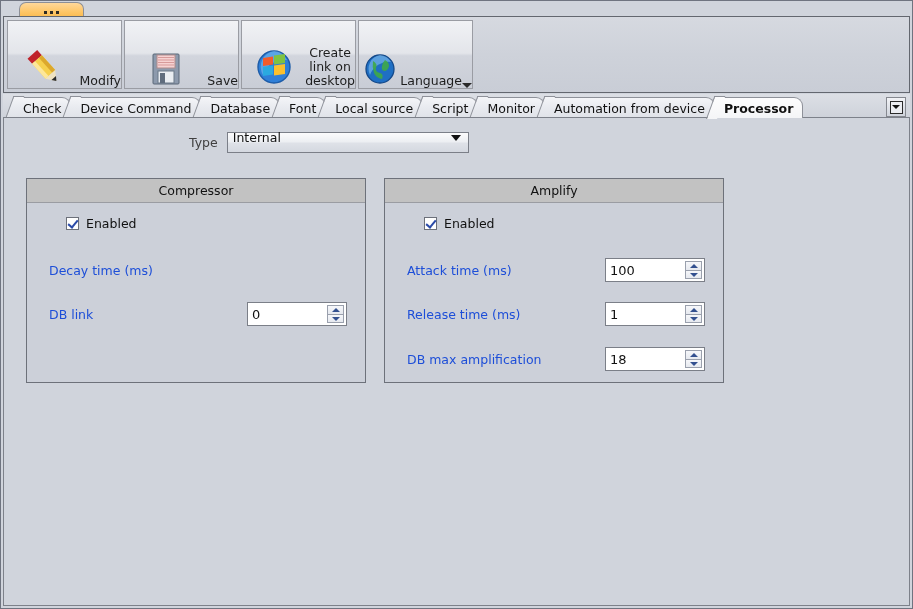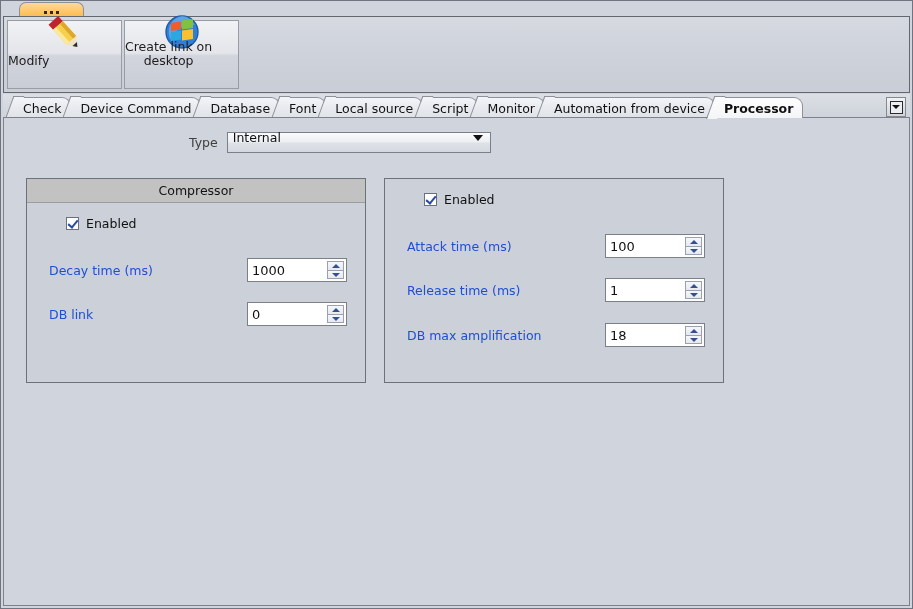--- a/index.html
+++ b/index.html
@@ -73,24 +73,24 @@
     align-items: stretch;
     padding: 3px;
   }
   .tbtn {
     width: 115px;
     box-sizing: border-box;
     margin-right: 2px;
     border: 1px solid #9a9ca3;
     background: linear-gradient(to bottom, #f1f2f5 0%, #e3e5ea 48%, #d2d5dd 52%, #c9cdd6 100%);
     display: flex;
-    flex-direction: column;
-    align-items: flex-start;
+    flex-direction: row;
+    align-items: flex-end;
     justify-content: flex-end;
-    padding-bottom: 20px;
+    padding-bottom: 0;
     cursor: default;
     position: relative;
   }
   .tbtn .ic {
     flex: 1 1 auto;
     display: flex;
     align-items: center;
     justify-content: center;
     width: 100%;
   }
@@ -214,21 +214,21 @@
     top: 14px;
     display: flex;
     align-items: center;
   }
   .typerow .tlabel {
     font-size: 12.5px;
     color: #404040;
     margin-right: 9px;
   }
   .combo {
-    width: 264px;
+    width: 242px;
     height: 21px;
     box-sizing: border-box;
     border: 1px solid #7b7f88;
     background: linear-gradient(to bottom, #fbfbfc 0%, #eceef2 48%, #dfe2e8 52%, #d4d8e0 100%);
     display: flex;
     align-items: center;
     padding: 0 4px 10px 5px;
     font-size: 12.5px;
     cursor: default;
   }
@@ -383,39 +383,69 @@
             <rect x="16" y="9" width="4" height="20" fill="#fde79a"></rect>
             <rect x="25" y="9" width="4" height="20" fill="#dca82c"></rect>
             <polygon points="16,29 29,29 22.5,38" fill="#f0e3c2"></polygon>
             <polygon points="19.5,34 25.5,34 22.5,38" fill="#2b2b2b"></polygon>
           </g>
         </svg>
       </div>
       <div class="lbl">Modify</div>
     </div>
 
+    <div class="tbtn">
+      <div class="ic">
+        <svg width="34" height="36" viewBox="0 0 34 36">
+          <rect x="4" y="2" width="26" height="30" rx="1" fill="#8d9aad" stroke="#5b6878"></rect>
+          <rect x="8" y="3" width="18" height="13" fill="#f6d2d2" stroke="#b08b8b"></rect>
+          <g stroke="#d79a9a" stroke-width="1">
+            <line x1="9" y1="5.5" x2="25" y2="5.5"></line>
+            <line x1="9" y1="8" x2="25" y2="8"></line>
+            <line x1="9" y1="10.5" x2="25" y2="10.5"></line>
+            <line x1="9" y1="13" x2="25" y2="13"></line>
+          </g>
+          <rect x="9" y="19" width="16" height="12" fill="#e9edf2" stroke="#6b7888"></rect>
+          <rect x="11" y="21" width="5" height="10" fill="#5f6c7d"></rect>
+        </svg>
+      </div>
+      <div class="lbl">Save</div>
+    </div>
 
     <div class="tbtn overlap">
       <div class="ic">
         <svg width="40" height="40" viewBox="0 0 40 40">
           <circle cx="20" cy="19" r="16" fill="#2f7fd8"></circle>
           <circle cx="20" cy="19" r="16" fill="none" stroke="#1d5ca8" stroke-width="1.4"></circle>
           <path d="M20 3 A16 16 0 0 1 33 12 A22 22 0 0 0 9 27 A16 16 0 0 1 20 3 Z" fill="#7fc2f2" opacity="0.55"></path>
           <g transform="translate(9,8) skewY(-8)">
             <rect x="0" y="2" width="10" height="8" fill="#f35b2a"></rect>
             <rect x="11" y="1" width="11" height="9" fill="#7fc242"></rect>
             <rect x="0" y="11" width="10" height="9" fill="#2aa9e0"></rect>
             <rect x="11" y="11" width="11" height="10" fill="#fbc02d"></rect>
           </g>
         </svg>
       </div>
       <div class="lbl">Create link on
 desktop</div>
     </div>
 
+    <div class="tbtn">
+      <div class="ic">
+        <svg width="36" height="36" viewBox="0 0 36 36">
+          <circle cx="18" cy="17" r="14" fill="#1f6fc4"></circle>
+          <circle cx="18" cy="17" r="14" fill="none" stroke="#14498a" stroke-width="1.3"></circle>
+          <path d="M18 3 A14 14 0 0 1 29 10 A20 20 0 0 0 8 23 A14 14 0 0 1 18 3 Z" fill="#9ad2f7" opacity="0.5"></path>
+          <path d="M11 9 q5 3 3 7 q-1 4 4 5 q4 1 2 6 q-6 -1 -8 -6 q-2 -6 -1 -12 Z" fill="#3fa84a" opacity="0.92"></path>
+          <path d="M23 8 q4 2 4 6 q-1 5 -5 5 q-3 -1 -2 -5 q1 -4 3 -6 Z" fill="#3fa84a" opacity="0.92"></path>
+        </svg>
+      </div>
+      <div class="lbl">Language</div>
+      <div class="caret"></div>
+    </div>
 
   </div>
 
   <div class="tabstrip">
     <div class="tab">
         <span>Check</span>
       </div>
     <div class="tab">
         <span>Device Command</span>
       </div>
@@ -462,31 +492,20 @@
       <div class="ghead">Compressor</div>
       <div class="gbody">
 
         <div class="chkrow">
           <div class="checkbox checked"></div>
           <div class="ctext">Enabled</div>
         </div>
 
         <div class="field r0">
           <div class="flabel">Decay time (ms)</div>
-          <div class="spinner">
-            <div class="sval">1000</div>
-            <div class="sbtns">
-              <div class="sb up">
-                  <i></i>
-                </div>
-              <div class="sb down">
-                  <i></i>
-                </div>
-            </div>
-          </div>
         </div>
 
         <div class="field r1">
           <div class="flabel">DB link</div>
           <div class="spinner">
             <div class="sval">0</div>
             <div class="sbtns">
               <div class="sb up">
                   <i></i>
                 </div>
@@ -495,20 +514,21 @@
                 </div>
             </div>
           </div>
         </div>
 
 
       </div>
     </div>
 
     <div class="group amplify">
+      <div class="ghead">Amplify</div>
       <div class="gbody">
 
         <div class="chkrow">
           <div class="checkbox checked"></div>
           <div class="ctext">Enabled</div>
         </div>
 
         <div class="field r0">
           <div class="flabel">Attack time (ms)</div>
           <div class="spinner">

